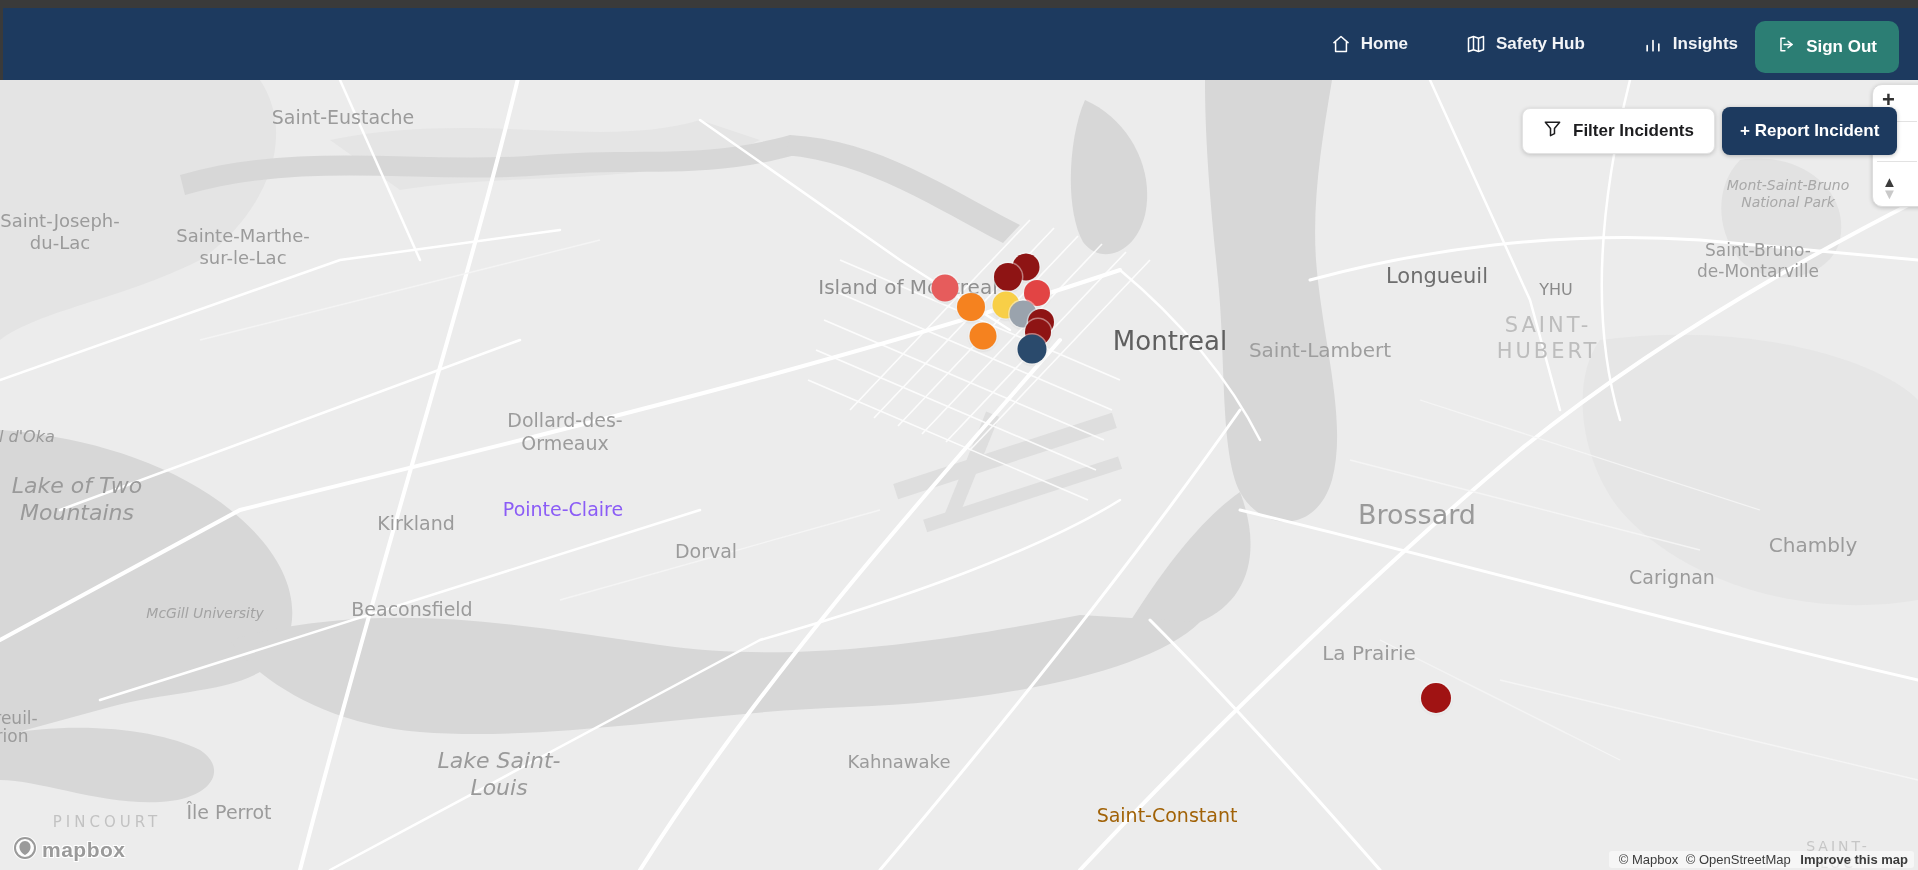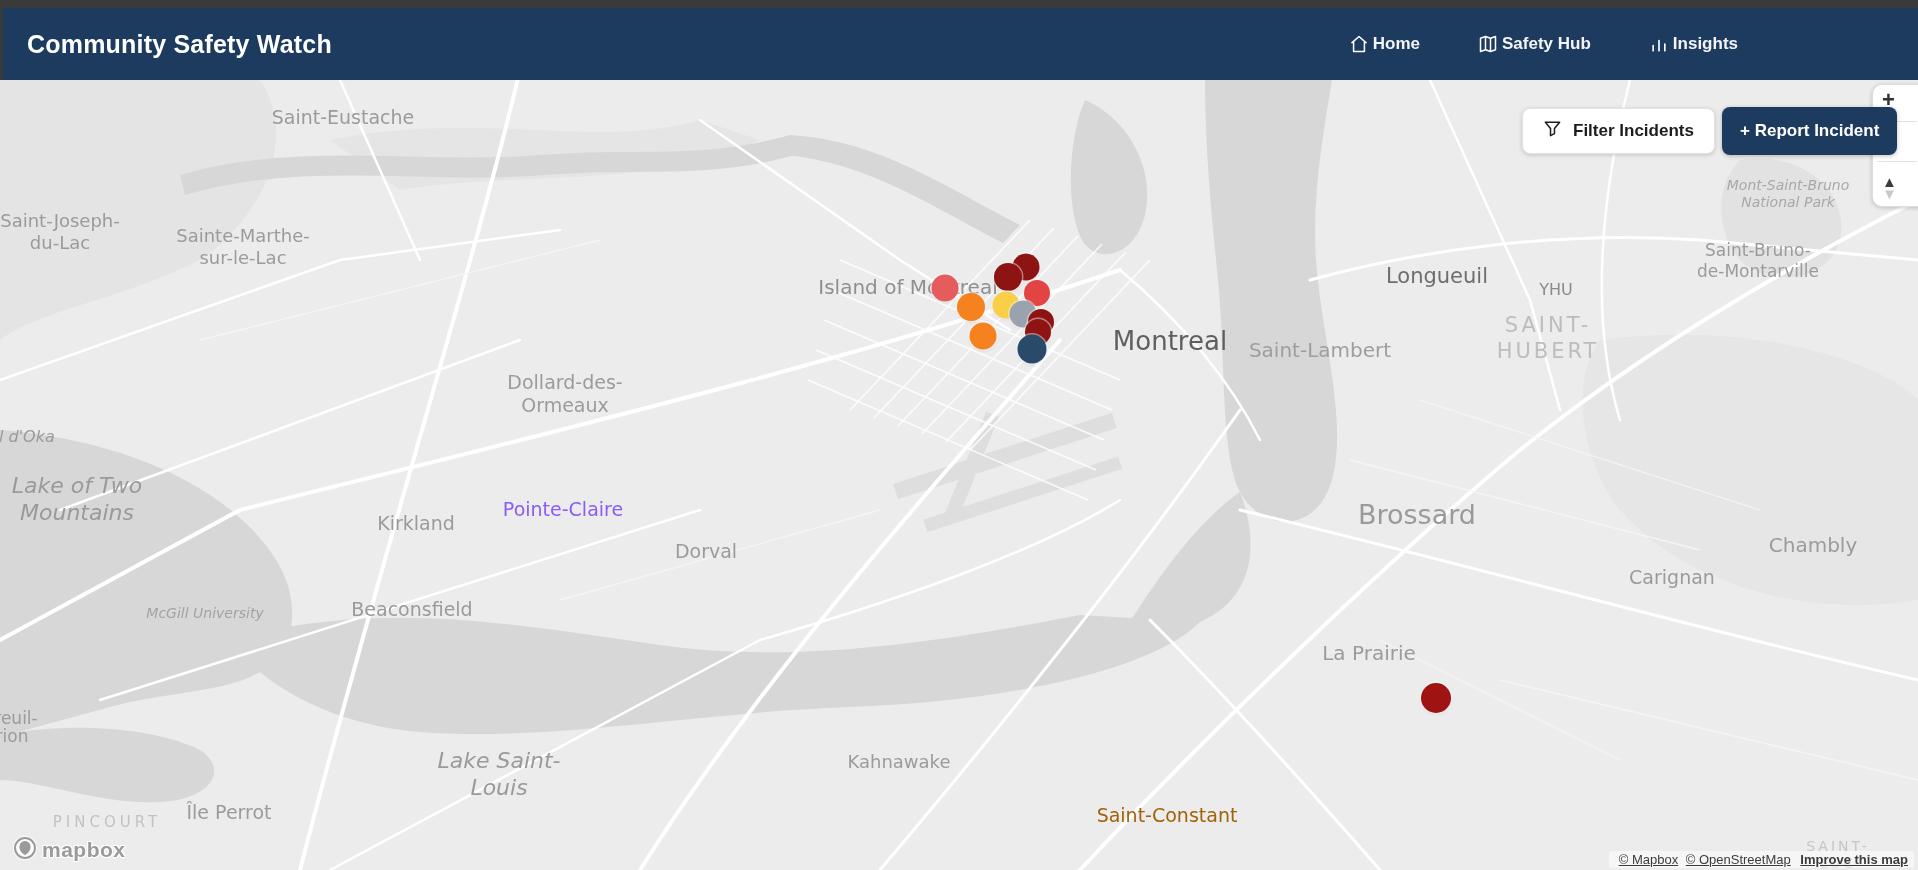--- a/index.html
+++ b/index.html
@@ -10,21 +10,21 @@
   
   .top-strip{position:absolute;left:0;top:0;width:1918px;height:8px;background:#3a3a3a;}
   
   .header{
     position:absolute;left:0;top:8px;width:1918px;height:72px;
     background:#1d3a5f;display:flex;align-items:center;
     border-left:3px solid #3a3a3a;box-sizing:border-box;
   }
   .app-title{color:#ffffff;font-size:25px;font-weight:bold;margin-left:24px;letter-spacing:.2px;}
   .nav{position:absolute;right:180px;top:0;height:72px;display:flex;align-items:center;gap:58px;}
-  .nav-item{display:flex;align-items:center;gap:4px;color:#f2f4f7;font-size:17px;font-weight:600;cursor:pointer;}
+  .nav-item{display:flex;align-items:center;gap:10px;color:#f2f4f7;font-size:17px;font-weight:600;cursor:pointer;}
   .nav-item svg{display:block;}
   .signout-btn{
     position:absolute;right:19px;top:13px;height:52px;padding:0 22px;
     background:#2c7e74;border:none;border-radius:10px;color:#ffffff;
     font-size:17px;font-weight:600;display:flex;align-items:center;gap:10px;
     font-family:"Liberation Sans",sans-serif;cursor:pointer;
   }
   
   .map{position:absolute;left:0;top:80px;width:1918px;height:790px;background:#ececec;cursor:grab;}
   .map svg.basemap{position:absolute;left:0;top:0;}
@@ -69,29 +69,28 @@
   .mapbox-logo .word{
     font-size:21px;font-weight:bold;color:#9a9a9a;letter-spacing:.5px;
     text-shadow:-1px -1px 0 #fff,1px -1px 0 #fff,-1px 1px 0 #fff,1px 1px 0 #fff;
   }
   .attribution{
     position:absolute;right:4px;bottom:2px;z-index:5;
     font-size:13px;color:#3c3c3c;background:rgba(255,255,255,.55);
     padding:1px 6px;border-radius:3px;
   }
   .attribution .bold{font-weight:bold;margin-left:6px;}
-  .attribution span{margin-left:4px;text-decoration:underline;}
+  .attribution span{margin-left:4px;}
 </style>
 </head>
 <body>
 
 <div class="top-strip"></div>
 
 <div class="header">
-  <div class="app-title">Community Safety Watch</div>
   <div class="nav">
     <div class="nav-item">
       <span>
         <svg width="20" height="20" viewBox="0 0 24 24" fill="none" stroke="#ffffff" stroke-width="1.8" stroke-linejoin="round">
             <path d="M3 11 L12 3 L21 11"></path>
             <path d="M5.5 9.5 V21 H18.5 V9.5"></path>
           </svg>
       </span>
       <span>Home</span>
     </div>
@@ -108,20 +107,30 @@
       <span>
         <svg width="20" height="20" viewBox="0 0 24 24" fill="none" stroke="#ffffff" stroke-width="2" stroke-linecap="round">
             <path d="M5 20 V14"></path>
             <path d="M12 20 V8"></path>
             <path d="M19 20 V12"></path>
           </svg>
       </span>
       <span>Insights</span>
     </div>
   </div>
+  <button class="signout-btn">
+    <span>
+      <svg width="19" height="19" viewBox="0 0 24 24" fill="none" stroke="#ffffff" stroke-width="1.9" stroke-linecap="round" stroke-linejoin="round">
+          <path d="M10 4 H5 V20 H10"></path>
+          <path d="M14 8 L19 12 L14 16"></path>
+          <path d="M19 12 H9"></path>
+        </svg>
+    </span>
+    <span>Sign Out</span>
+  </button>
 </div>
 
 <div class="map">
   <svg class="basemap" width="1918" height="790" viewBox="0 0 1918 790">
 
     <rect x="0" y="0" width="1918" height="790" fill="#ececec"></rect>
 
     <path d="M0,0 L260,0 C300,60 260,140 200,180 C120,220 40,230 0,260 Z" fill="#e4e4e4"></path>
     <path d="M1600,260 C1750,240 1880,280 1918,320 L1918,520 C1800,540 1680,500 1620,430 C1580,380 1570,300 1600,260 Z" fill="#e6e6e6"></path>
     <path d="M1740,80 C1800,70 1850,110 1840,160 C1830,200 1770,210 1740,180 C1715,150 1715,105 1740,80 Z" fill="#e2e2e2"></path>
@@ -191,21 +200,21 @@
 
   <div id="labels-layer">
       <span class="map-label" style="left: 343px; top: 38px; font-size: 19px; color: rgb(155, 155, 155);">Saint-Eustache</span>
       <span class="map-label" style="left: 60px; top: 152px; font-size: 18px; color: rgb(155, 155, 155);">Saint-Joseph-
 du-Lac</span>
       <span class="map-label" style="left: 243px; top: 167px; font-size: 18px; color: rgb(155, 155, 155);">Sainte-Marthe-
 sur-le-Lac</span>
       <span class="map-label italic" style="left: 22px; top: 357px; font-size: 16px; color: rgb(154, 154, 154);">al d'Oka</span>
       <span class="map-label italic" style="left: 77px; top: 420px; font-size: 22px; color: rgb(154, 154, 154);">Lake of Two
 Mountains</span>
-      <span class="map-label" style="left: 565px; top: 314px; font-size: 19px; color: rgb(155, 155, 155);">Dollard-des-
+      <span class="map-label" style="left: 565px; top: 352px; font-size: 19px; color: rgb(155, 155, 155);">Dollard-des-
 Ormeaux</span>
       <span class="map-label" style="left: 563px; top: 430px; font-size: 19px; color: #8b5cf6;">Pointe-Claire</span>
       <span class="map-label" style="left: 416px; top: 444px; font-size: 19px; color: rgb(155, 155, 155);">Kirkland</span>
       <span class="map-label" style="left: 706px; top: 472px; font-size: 19px; color: rgb(155, 155, 155);">Dorval</span>
       <span class="map-label italic" style="left: 205px; top: 534px; font-size: 14px; color: rgb(163, 163, 163);">McGill University</span>
       <span class="map-label" style="left: 412px; top: 530px; font-size: 19px; color: rgb(155, 155, 155);">Beaconsfield</span>
       <span class="map-label italic" style="left: 499px; top: 695px; font-size: 22px; color: rgb(154, 154, 154);">Lake Saint-
 Louis</span>
       <span class="map-label" style="left: 229px; top: 733px; font-size: 19px; color: rgb(155, 155, 155);">Île Perrot</span>
       <span class="map-label" style="left: 107px; top: 742px; font-size: 15px; color: rgb(194, 194, 194); letter-spacing: 4px;">PINCOURT</span>

